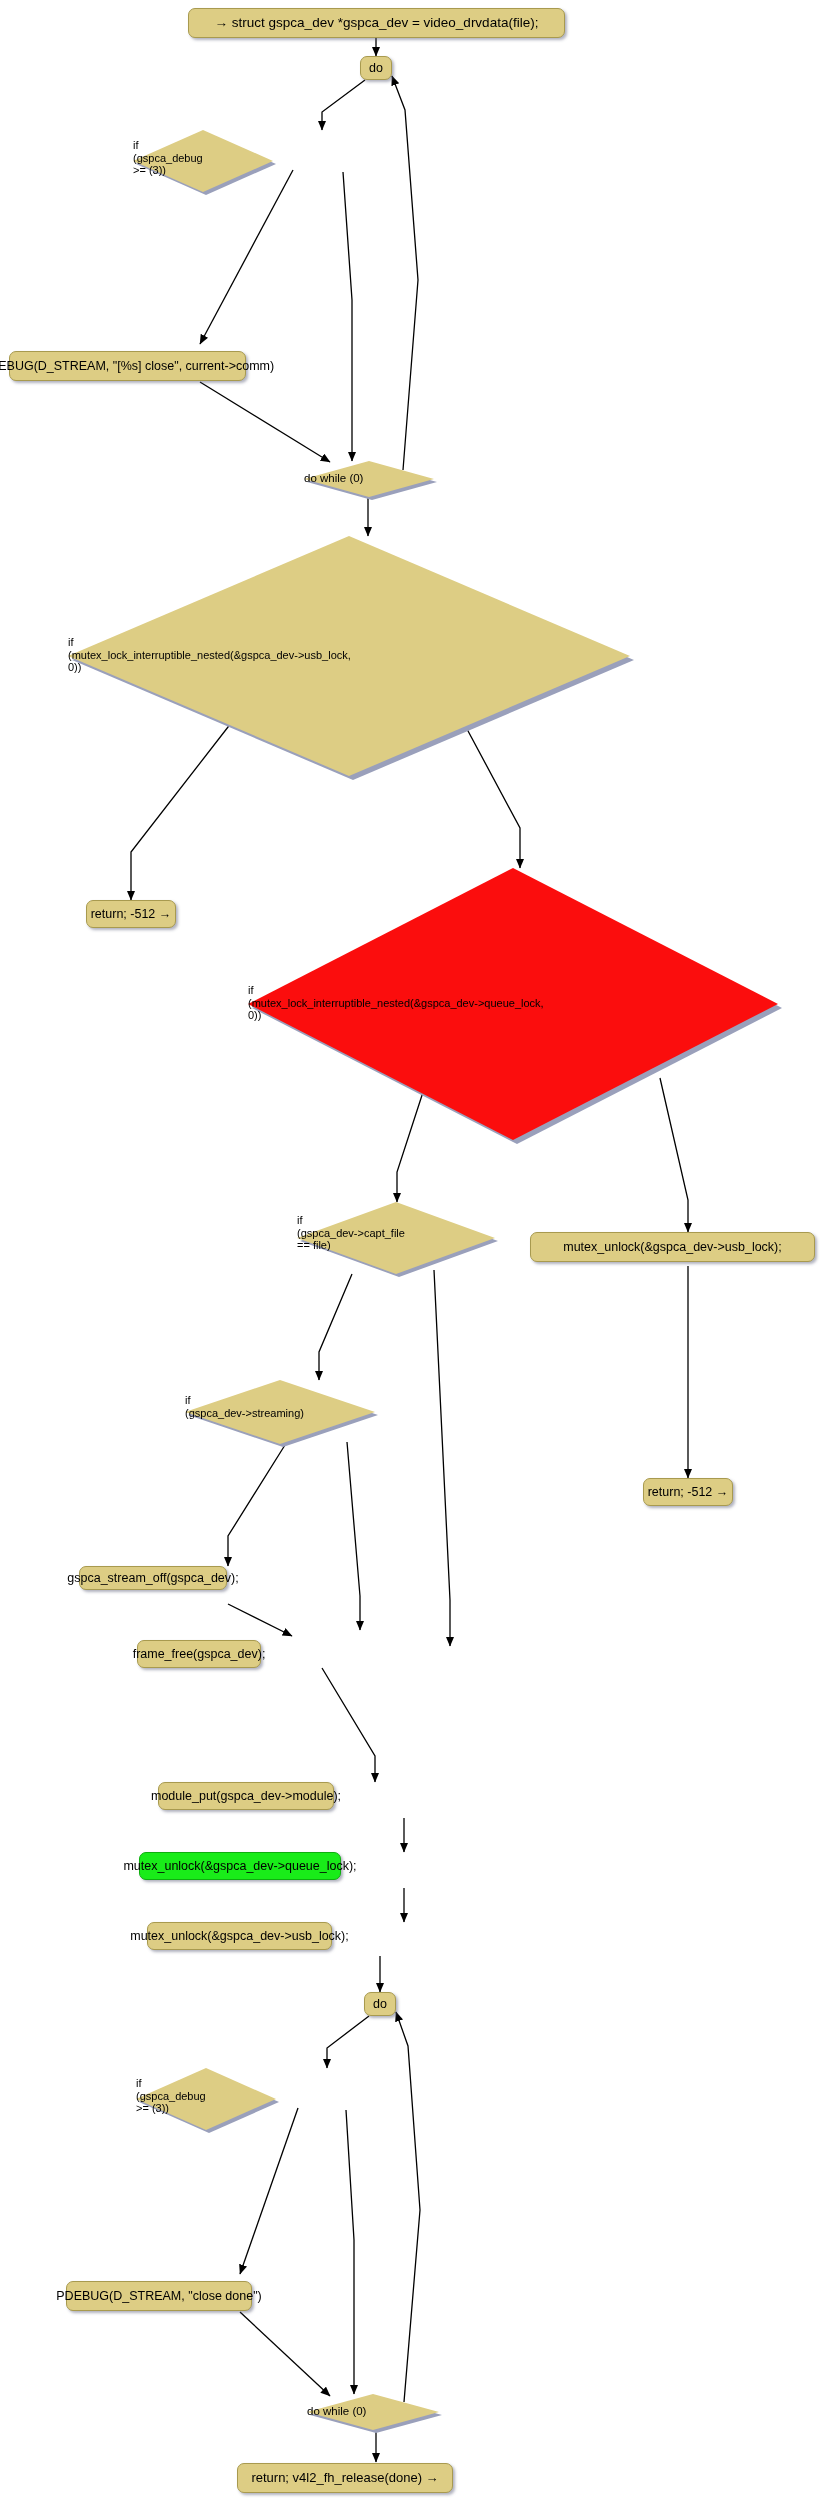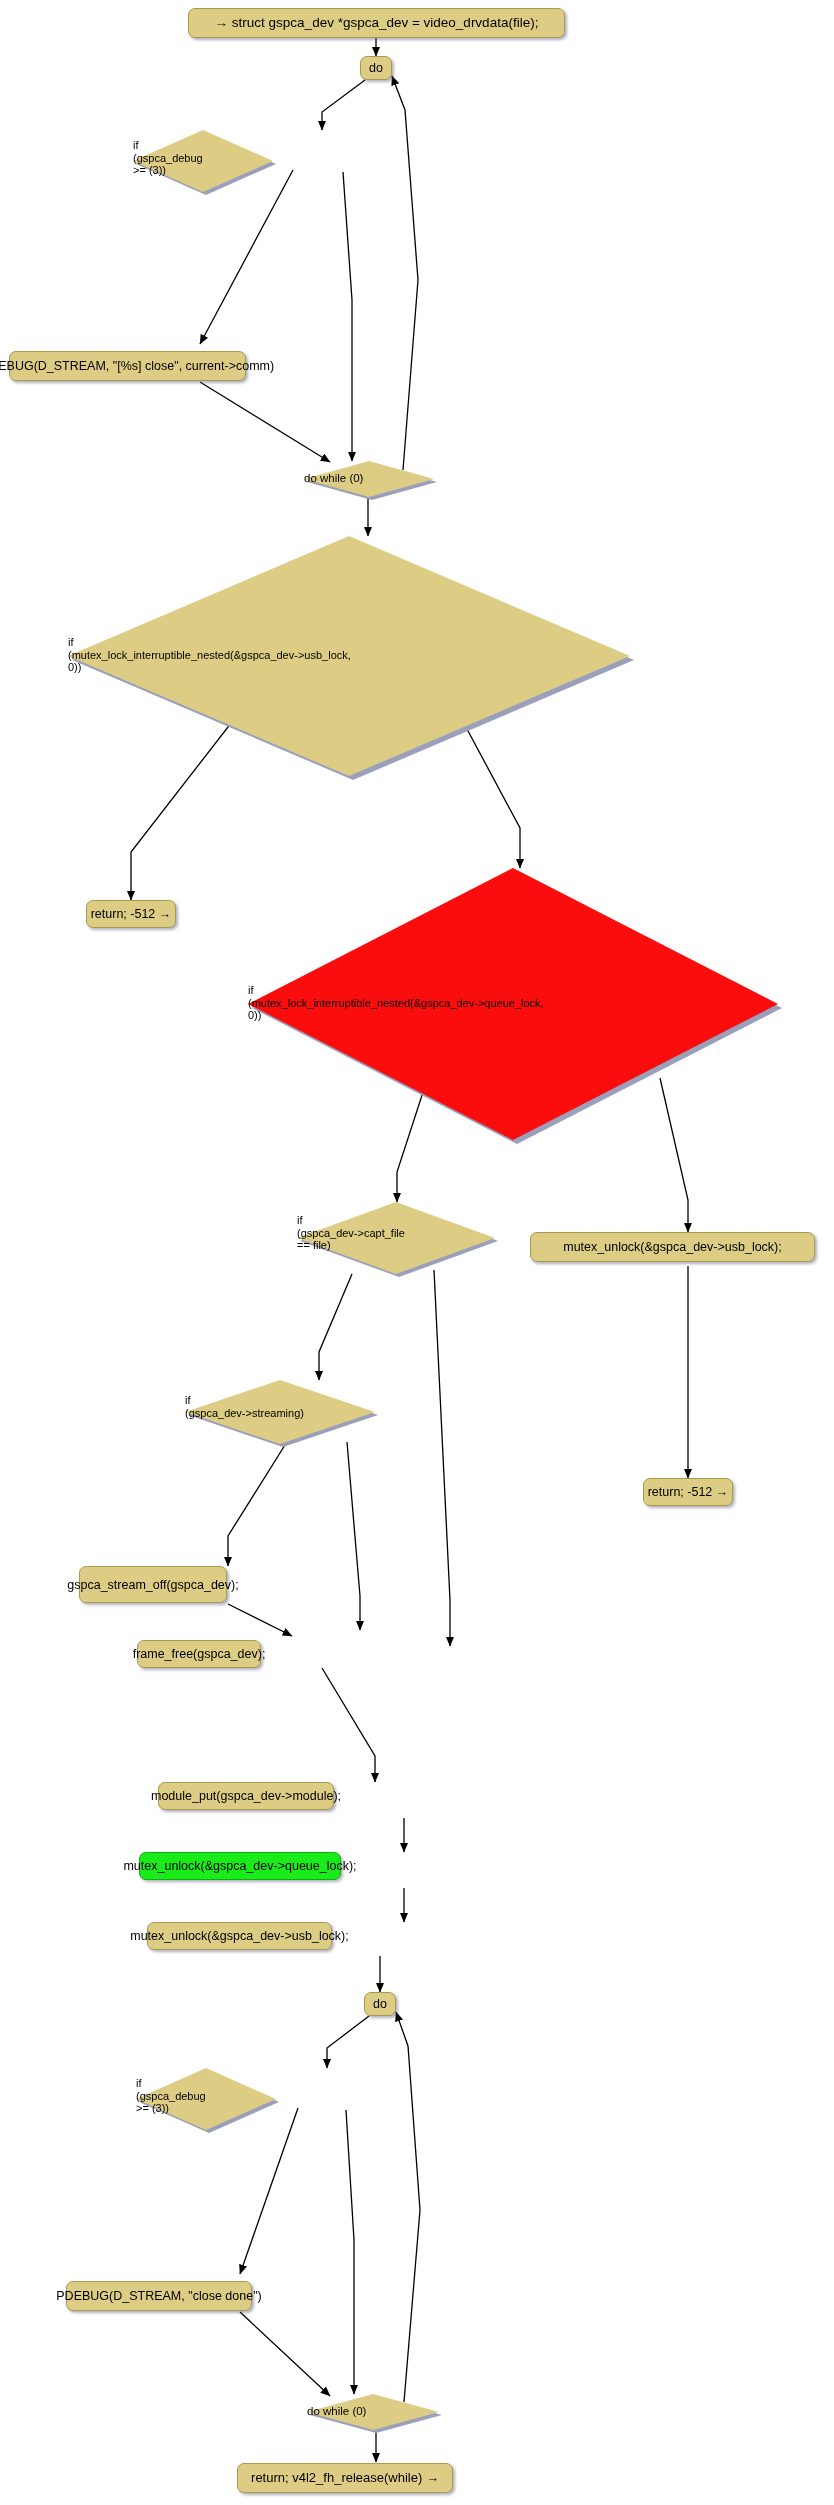--- a/index.html
+++ b/index.html
@@ -200,21 +200,21 @@
     <div class="diamond-shadow" style="left:3px; top:3px; width:190px; height:64px;"></div>
     <div class="diamond" style="position:absolute; left:0; top:0; width:190px; height:64px;"></div>
     <div class="dlabel" style="top:14px; font-size:11px;">if
 (gspca_dev-&gt;streaming)</div>
   </div>
 
   <div class="node stmt" style="left:643px; top:1478px; width:90px; height:28px; font-size:12.5px;">
     <span>return; -512 →</span>
   </div>
 
-  <div class="node stmt" style="left:79px; top:1566px; width:148px; height:37px; font-size:12.5px;">
+  <div class="node stmt" style="left:79px; top:1566px; width:148px; height:24px; font-size:12.5px;">
     <span>gspca_stream_off(gspca_dev);</span>
   </div>
 
   <div class="node stmt" style="left:137px; top:1640px; width:124px; height:28px; font-size:12.5px;">
     <span>frame_free(gspca_dev);</span>
   </div>
 
   <div class="node stmt" style="left:158px; top:1782px; width:176px; height:28px; font-size:12.5px;">
     <span>module_put(gspca_dev-&gt;module);</span>
   </div>
@@ -243,16 +243,16 @@
     <span>PDEBUG(D_STREAM, "close done")</span>
   </div>
 
   <div class="dwrap" style="left:307px; top:2394px; width:132px; height:36px;">
     <div class="diamond-shadow" style="left:3px; top:3px; width:132px; height:36px;"></div>
     <div class="diamond" style="position:absolute; left:0; top:0; width:132px; height:36px;"></div>
     <div class="dlabel" style="top:11px; font-size:11.5px;">do while (0)</div>
   </div>
 
   <div class="node stmt" style="left:237px; top:2463px; width:216px; height:30px; font-size:13px;">
-    <span>return; v4l2_fh_release(while) →</span>
+    <span>return; v4l2_fh_release(done) →</span>
   </div>
 
 </div>
 
 </body></html>

